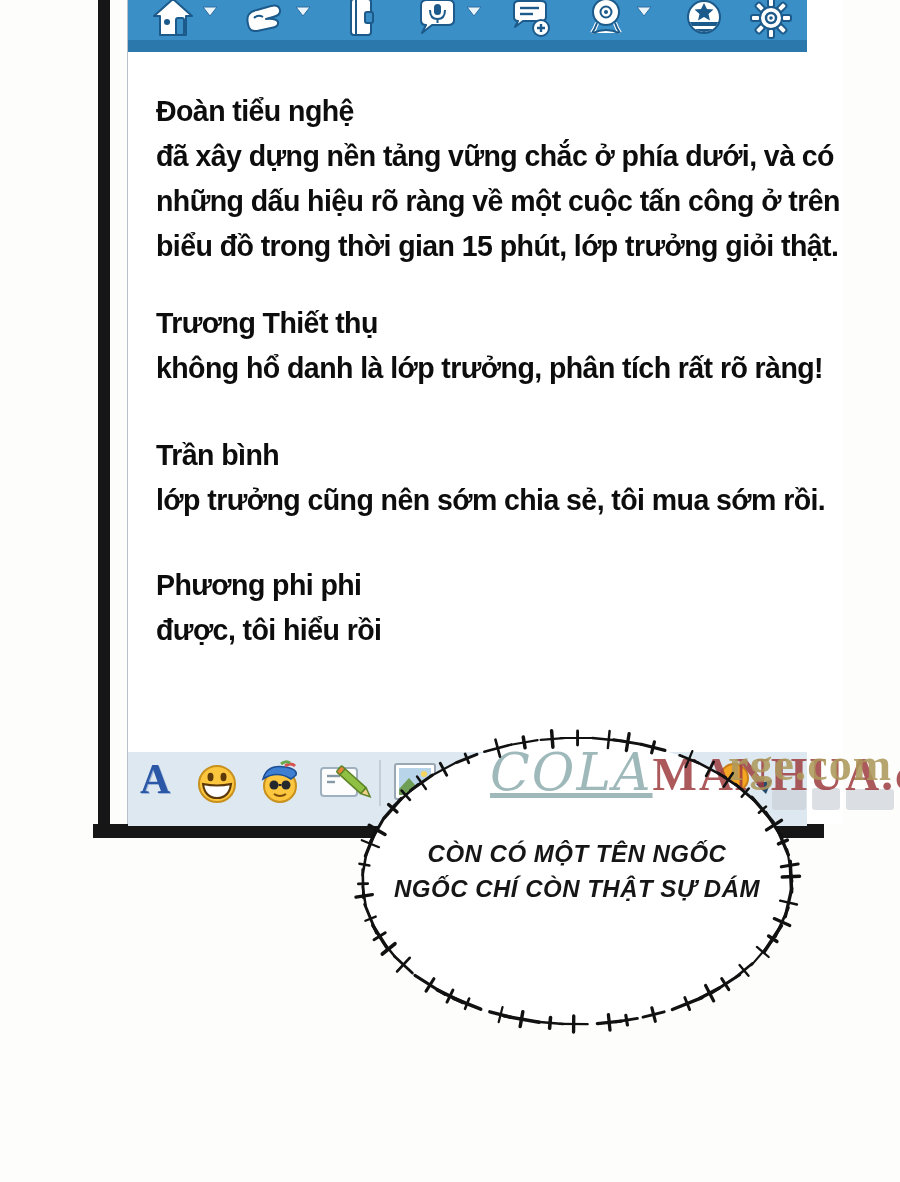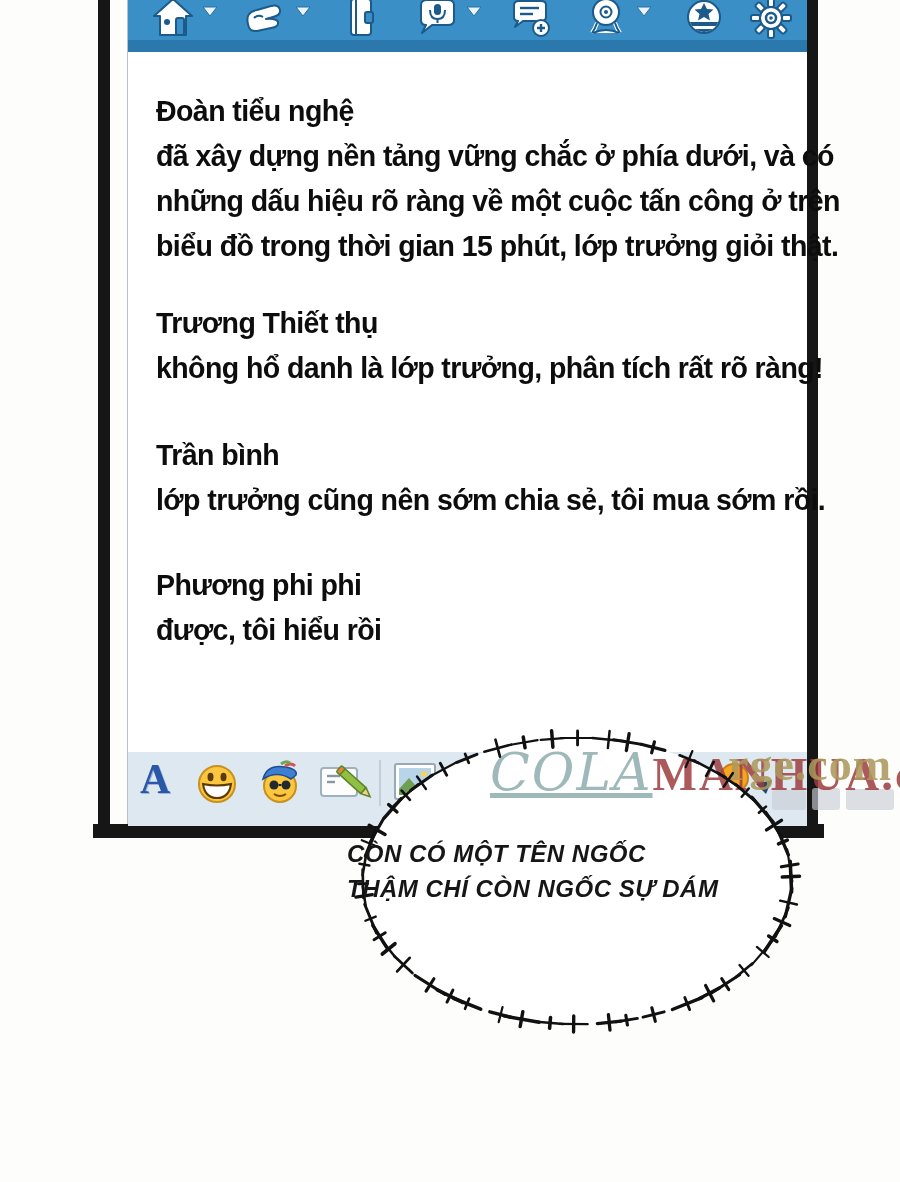--- a/index.html
+++ b/index.html
@@ -7,21 +7,21 @@
           font-family:"Liberation Sans",sans-serif;}
 
   
   .pframe{position:absolute;background:#161616;z-index:1;}
   .pframe.left{left:98px;top:0;width:12px;height:838px;}
   .pframe.right{left:806px;top:0;width:12px;height:838px;}
   .pframe.bottom{left:93px;top:824px;width:731px;height:14px;}
 
   
   .chat-window{position:absolute;left:127px;top:0;width:679px;height:824px;background:#fff;
-               border-left:1px solid #b9c1c8;z-index:2;}
+               border-left:1px solid #b9c1c8;z-index:2;padding-left:36px;}
   .top-toolbar{position:absolute;left:0;top:0;width:679px;height:52px;background:#3b8fc7;}
   .top-toolbar .strip{position:absolute;left:0;top:40px;width:679px;height:12px;background:#2b78ad;}
   .ticon{position:absolute;top:-4px;}
   .tarrow{position:absolute;top:6px;}
   .chat-area{position:absolute;left:0;top:52px;width:679px;height:698px;background:#fff;}
 
   .msg{position:absolute;left:28px;width:645px;color:#0d0d0d;font-weight:700;
        font-size:30px;line-height:45px;letter-spacing:-0.6px;transform:scaleX(0.95);
        transform-origin:left top;white-space:nowrap;}
 
@@ -38,21 +38,21 @@
                color:rgba(151,179,181,0.92);letter-spacing:2px;text-decoration:underline;}
   .wm1 .boldred{font-family:"Liberation Serif",serif;font-weight:700;font-size:47px;
                color:rgba(157,60,63,0.85);letter-spacing:2px;}
   .wm2{position:absolute;left:688px;top:738px;z-index:6;font-family:"Liberation Serif",serif;
        font-weight:700;font-size:46px;color:rgba(173,152,92,0.88);letter-spacing:1px;white-space:nowrap;margin-left:40px;}
   .graybox{position:absolute;background:#c9ced4;opacity:0.65;border-radius:3px;z-index:5;}
 
   
   .bubble-fill{position:absolute;left:340px;top:715px;z-index:4;}
   .bubble-crosses{position:absolute;left:340px;top:715px;z-index:7;}
-  .bubble-text{position:absolute;left:347px;top:836px;width:460px;z-index:8;text-align:left;
+  .bubble-text{position:absolute;left:347px;top:836px;width:460px;z-index:8;text-align:center;
                font-weight:700;font-style:italic;font-size:24px;line-height:35px;color:#161616;
                letter-spacing:0.5px;}
 </style>
 </head>
 <body>
 
 <div class="canvas">
 
   <div class="pframe left"></div>
   <div class="pframe right"></div>
@@ -326,16 +326,16 @@
       <line x1="425.8918272803579" y1="97.3764584075396" x2="442.10135762711025" y2="122.90137415287664" stroke="#111" stroke-width="2.950738738919952" stroke-linecap="round"></line>
       <line x1="441.45325937648533" y1="105.4035796398887" x2="426.5399255309828" y2="114.87425292052754" stroke="#111" stroke-width="3.4827368991834753" stroke-linecap="round"></line>
       <line x1="437.3544504306578" y1="113.96609938904925" x2="448.3991457792766" y2="139.98319712085834" stroke="#111" stroke-width="3.295255978263568" stroke-linecap="round"></line>
       <line x1="447.34729122675515" y1="125.07684877335072" x2="438.4063049831792" y2="128.87244773655686" stroke="#111" stroke-width="3.396323341315763" stroke-linecap="round"></line>
       <line x1="447.0998033157242" y1="134.4125648663463" x2="452.3510011008808" y2="166.41913703799233" stroke="#111" stroke-width="2.1672341831807205" stroke-linecap="round"></line>
       <line x1="458.104895367897" y1="149.04105905991605" x2="441.34590904870805" y2="151.79064284442256" stroke="#111" stroke-width="3.166802128575185" stroke-linecap="round"></line>
     </svg>
 
   <div class="bubble-text">
     <div>CÒN CÓ MỘT TÊN NGỐC</div>
-    <div>THẬM CHÍ CÒN NGỐC SỰ DÁM</div>
+    <div>NGỐC CHÍ CÒN THẬT SỰ DÁM</div>
   </div>
 
 </div>
 
 </body></html>

